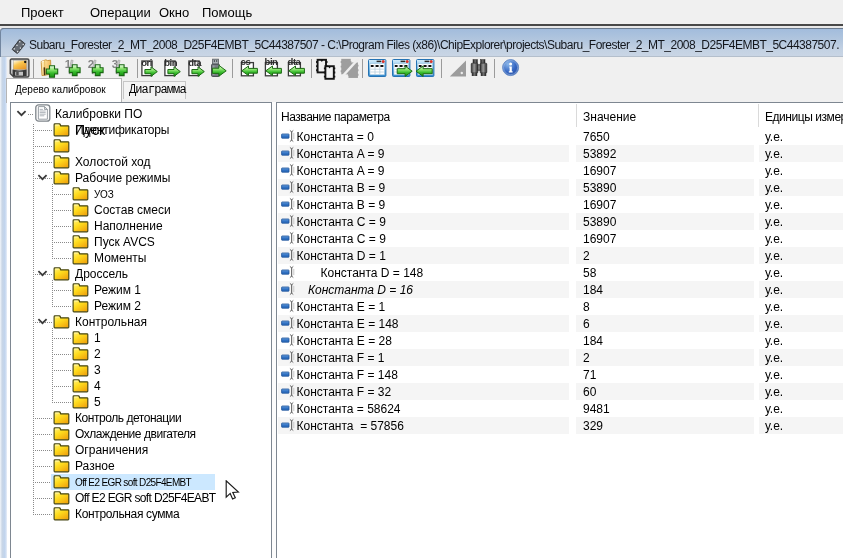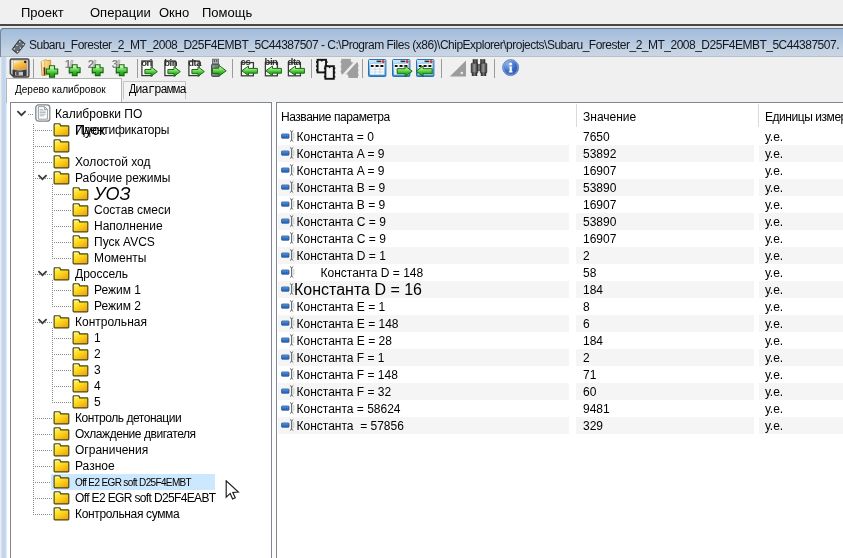--- a/index.html
+++ b/index.html
@@ -427,21 +427,21 @@
 <svg class="abs" style="left:53px;top:170.5px;" width="17" height="14" viewBox="0 0 17 14">
 <path d="M1.1 3.5 L1.1 1.7 Q1.1 0.9 1.9 0.9 L6.4 0.9 Q7.1 0.9 7.3 1.6 L7.7 2.8 L15 2.8 Q15.8 2.8 15.8 3.6 L15.8 11.9 Q15.8 12.8 15 12.8 L1.9 12.8 Q1.1 12.8 1.1 11.9 Z" fill="url(#fold)" stroke="#454512" stroke-width="1.15"></path>
 <path d="M2.3 2 L5.9 2" stroke="#fff9b0" stroke-width="1"></path>
 </svg>
 <div class="txt" style="left:75px;top:170px;height:16px;line-height:17px;font-size:12px;letter-spacing:0;">Рабочие режимы</div>
 <div class="hdot" style="left:52px;top:194px;width:19px;"></div>
 <svg class="abs" style="left:72px;top:186.5px;" width="17" height="14" viewBox="0 0 17 14">
 <path d="M1.1 3.5 L1.1 1.7 Q1.1 0.9 1.9 0.9 L6.4 0.9 Q7.1 0.9 7.3 1.6 L7.7 2.8 L15 2.8 Q15.8 2.8 15.8 3.6 L15.8 11.9 Q15.8 12.8 15 12.8 L1.9 12.8 Q1.1 12.8 1.1 11.9 Z" fill="url(#fold)" stroke="#454512" stroke-width="1.15"></path>
 <path d="M2.3 2 L5.9 2" stroke="#fff9b0" stroke-width="1"></path>
 </svg>
-<div class="txt" style="left:94px;top:186px;height:16px;line-height:17px;font-size:18px;font-style:italic;">УОЗ</div>
+<div class="txt" style="left:94px;top:186px;height:16px;line-height:17px;font-size:10px;">УОЗ</div>
 <div class="hdot" style="left:52px;top:210px;width:19px;"></div>
 <svg class="abs" style="left:72px;top:202.5px;" width="17" height="14" viewBox="0 0 17 14">
 <path d="M1.1 3.5 L1.1 1.7 Q1.1 0.9 1.9 0.9 L6.4 0.9 Q7.1 0.9 7.3 1.6 L7.7 2.8 L15 2.8 Q15.8 2.8 15.8 3.6 L15.8 11.9 Q15.8 12.8 15 12.8 L1.9 12.8 Q1.1 12.8 1.1 11.9 Z" fill="url(#fold)" stroke="#454512" stroke-width="1.15"></path>
 <path d="M2.3 2 L5.9 2" stroke="#fff9b0" stroke-width="1"></path>
 </svg>
 <div class="txt" style="left:94px;top:202px;height:16px;line-height:17px;font-size:12px;">Состав смеси</div>
 <div class="hdot" style="left:52px;top:226px;width:19px;"></div>
 <svg class="abs" style="left:72px;top:218.5px;" width="17" height="14" viewBox="0 0 17 14">
 <path d="M1.1 3.5 L1.1 1.7 Q1.1 0.9 1.9 0.9 L6.4 0.9 Q7.1 0.9 7.3 1.6 L7.7 2.8 L15 2.8 Q15.8 2.8 15.8 3.6 L15.8 11.9 Q15.8 12.8 15 12.8 L1.9 12.8 Q1.1 12.8 1.1 11.9 Z" fill="url(#fold)" stroke="#454512" stroke-width="1.15"></path>
 <path d="M2.3 2 L5.9 2" stroke="#fff9b0" stroke-width="1"></path>
@@ -742,21 +742,21 @@
         <stop offset="0.45" stop-color="#3273c6"></stop>
         <stop offset="1" stop-color="#2a6ab8"></stop>
       </linearGradient>
     </defs>
 <rect x="0.6" y="5" width="7.4" height="4.2" rx="0.5" fill="url(#pb9)" stroke="#1d5199" stroke-width="0.8"></rect>
 <path d="M10.6 2.5 L10.6 11.5" stroke="#6f6f6f" stroke-width="1.2" fill="none"></path>
 <path d="M8.9 1.4 Q10 1.9 10.6 3.1 Q11.2 1.9 12.3 1.4" stroke="#6f6f6f" stroke-width="1" fill="none"></path>
 <path d="M8.9 12.6 Q10 12.1 10.6 10.9 Q11.2 12.1 12.3 12.6" stroke="#6f6f6f" stroke-width="1" fill="none"></path>
 <path d="M12.8 3.9 L12.8 10.1" stroke="#c8c8c8" stroke-width="1"></path>
 </svg>
-<div class="txt" style="left:294px;top:281px;height:17px;line-height:18px;font-size:16px;">Константа D = 16</div>
+<div class="txt" style="left:308px;top:281px;height:17px;line-height:18px;font-size:12px;font-style:italic;">Константа D = 16</div>
 <div class="txt" style="left:583px;top:281px;height:17px;line-height:18px;font-size:12px;">184</div>
 <div class="txt" style="left:765px;top:281px;height:17px;line-height:18px;font-size:12px;">у.е.</div>
 <svg class="abs" style="left:281px;top:299.0px;" width="17" height="14" viewBox="0 0 17 14">
 <defs>
       <linearGradient id="pb10" x1="0" y1="0" x2="0" y2="1">
 <stop offset="0" stop-color="#7fb2e4"></stop>
         <stop offset="0.45" stop-color="#3273c6"></stop>
         <stop offset="1" stop-color="#2a6ab8"></stop>
       </linearGradient>
     </defs>

